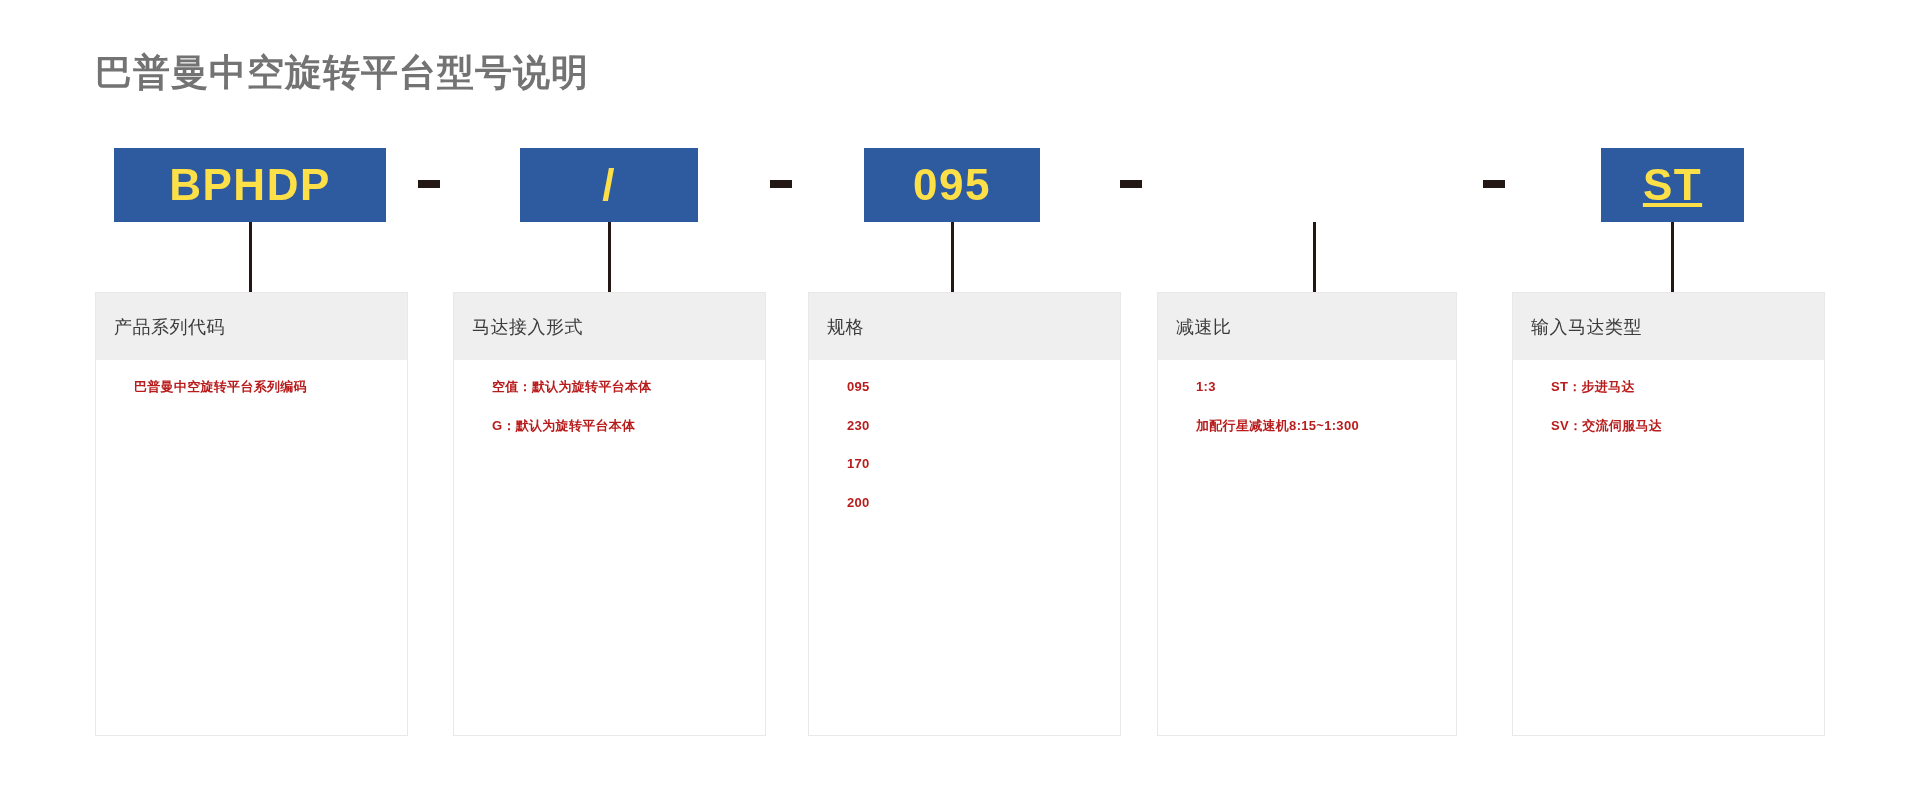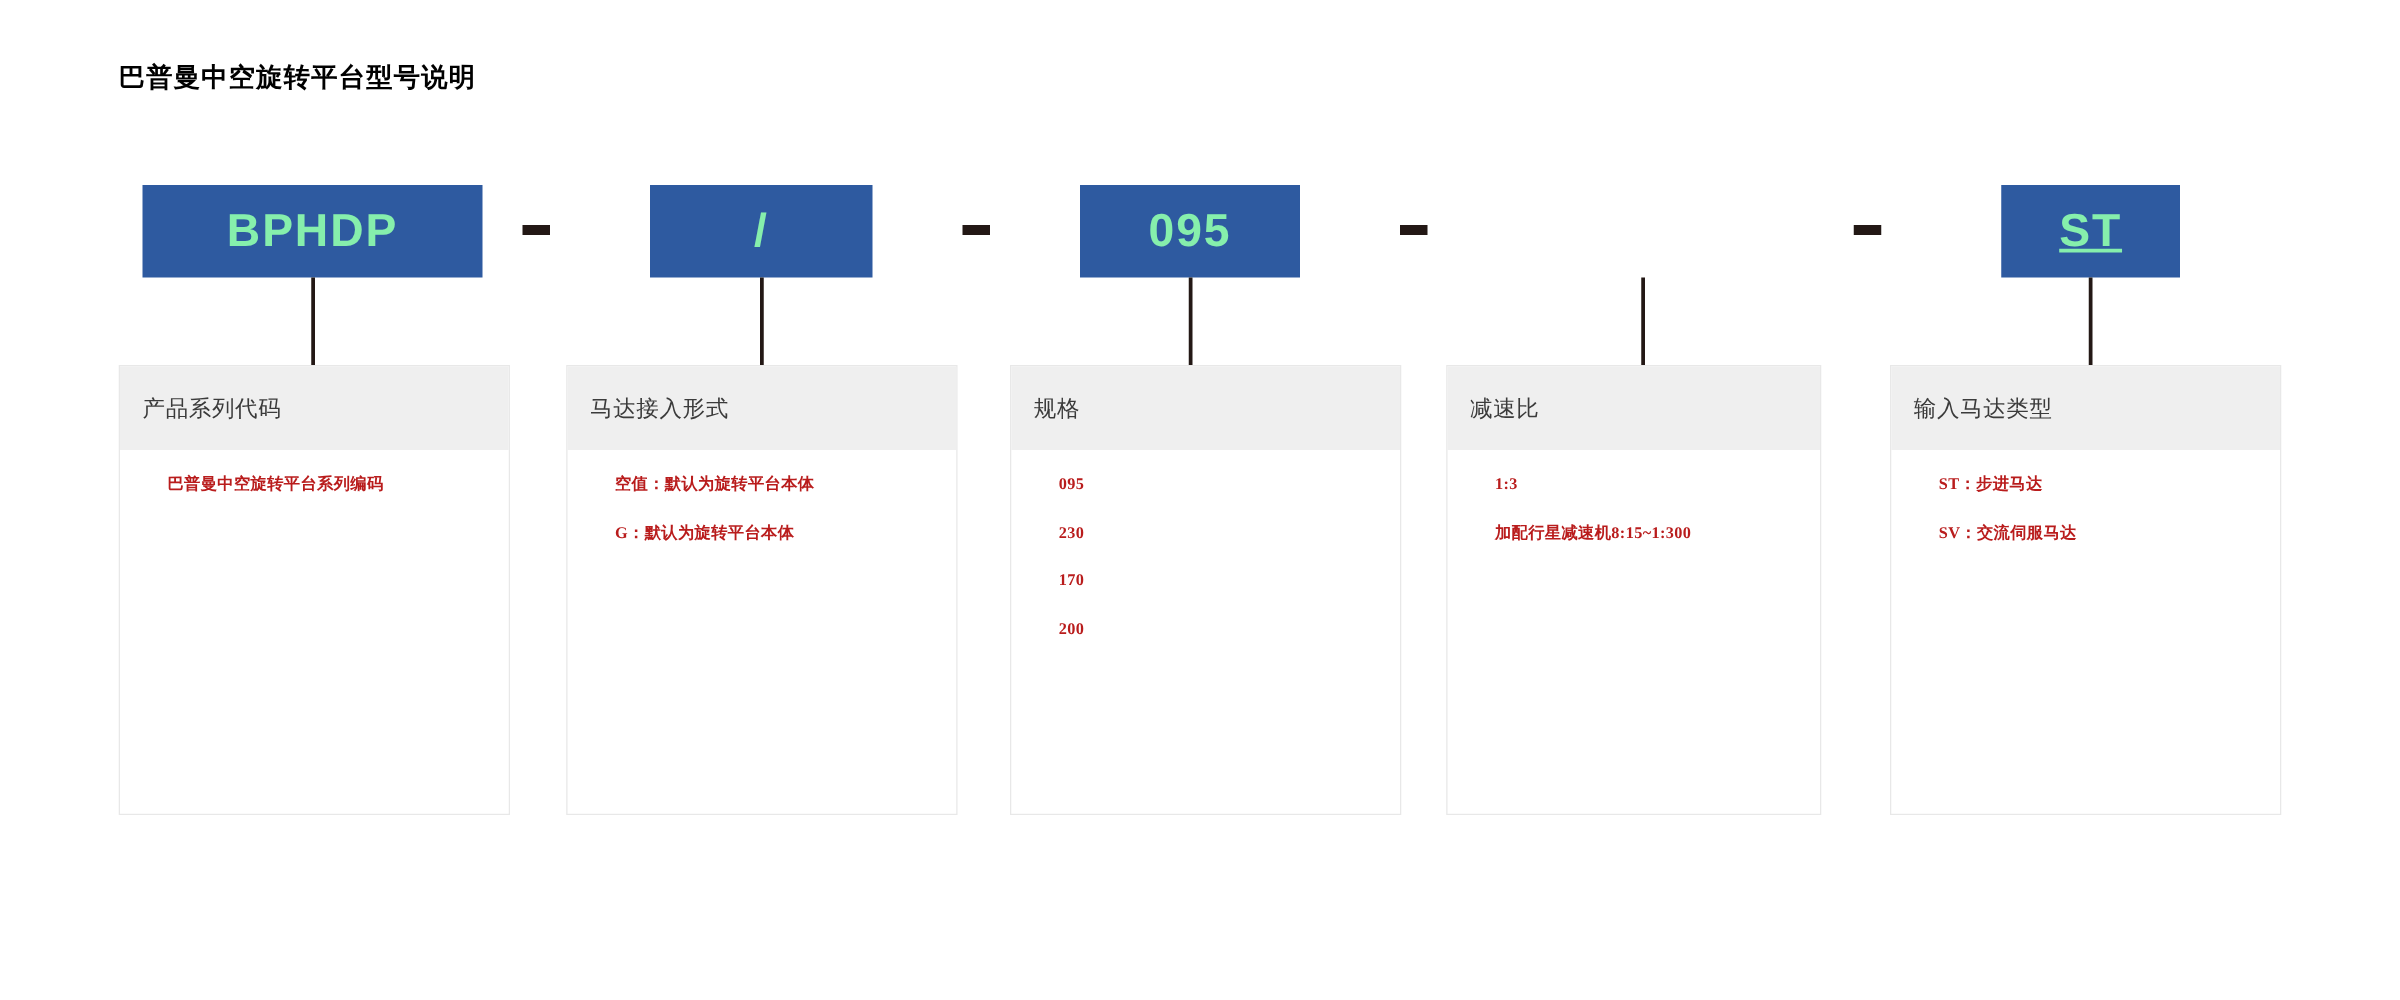--- a/index.html
+++ b/index.html
@@ -20,45 +20,45 @@
     position: absolute;
     inset: 0;
     background: #ffffff;
   }
 
   
   .page-title {
     position: absolute;
     left: 95px;
     top: 48px;
-    font-size: 21px;
+    font-size: 37px;
     font-weight: bold;
     letter-spacing: 1px;
-    color: #000000;
+    color: #737373;
     white-space: nowrap;
   }
 
   
   .code-row {
     position: absolute;
     left: 0;
     top: 148px;
     width: 1920px;
     height: 74px;
   }
   .badge {
     position: absolute;
     top: 0;
     height: 74px;
     background: #2E5AA0;
-    color: #86efac;
+    color: #fde047;
     display: flex;
     align-items: center;
     justify-content: center;
-    font-size: 37px;
+    font-size: 44px;
     font-weight: bold;
     letter-spacing: 1.5px;
   }
   .badge.b1 { left: 114px;  width: 272px; }
   .badge.b2 { left: 520px;  width: 178px; }
   .badge.b3 { left: 864px;  width: 176px; }
   .badge.b4 { left: 1226px; width: 176px; }
   .badge.b5 { left: 1601px; width: 143px; text-decoration: underline; }
 
   .dash {
@@ -84,25 +84,24 @@
   .connector.c1 { left: 249px; }
   .connector.c2 { left: 608px; }
   .connector.c3 { left: 951px; }
   .connector.c4 { left: 1313px; }
   .connector.c5 { left: 1671px; }
 
   
   .panel {
     position: absolute;
     top: 292px;
-    height: 360px;
+    height: 444px;
     background: #ffffff;
     border: 1px solid #e8e8e8;
     box-sizing: border-box;
-    font-family: Liberation Serif, serif;
   }
   .panel.p1 { left: 95px;  width: 313px; }
   .panel.p2 { left: 453px; width: 313px; }
   .panel.p3 { left: 808px; width: 313px; }
   .panel.p4 { left: 1157px; width: 300px; }
   .panel.p5 { left: 1512px; width: 313px; }
 
   .panel-header {
     height: 67px;
     background: #efefef;

